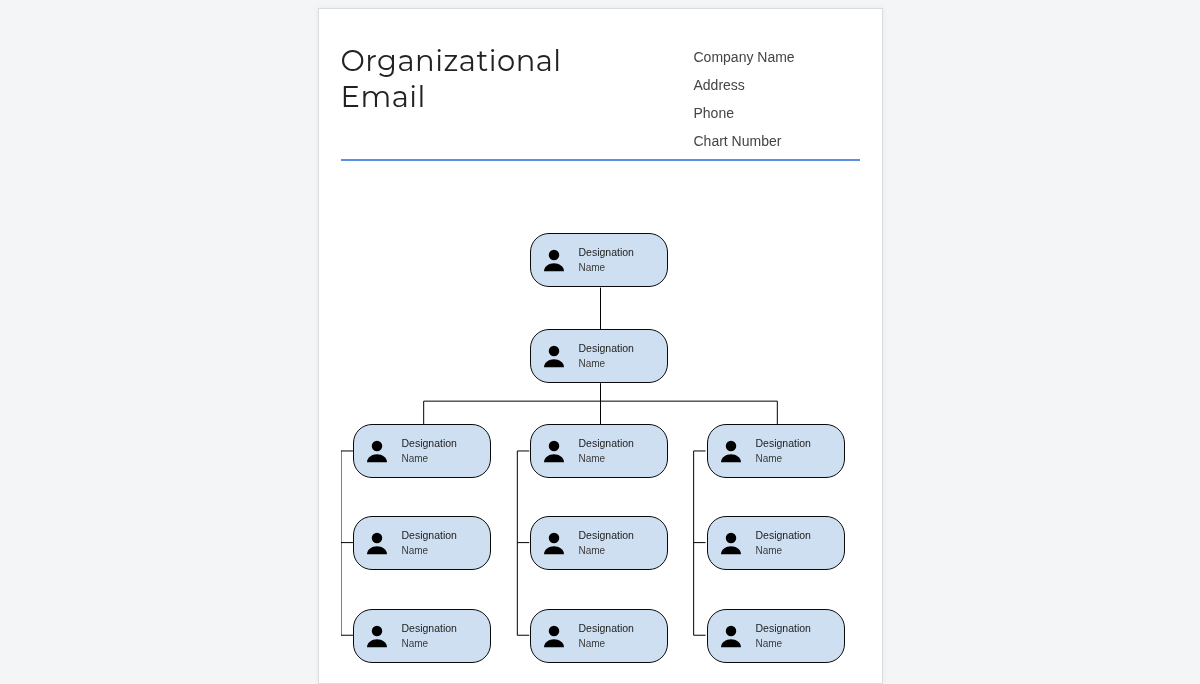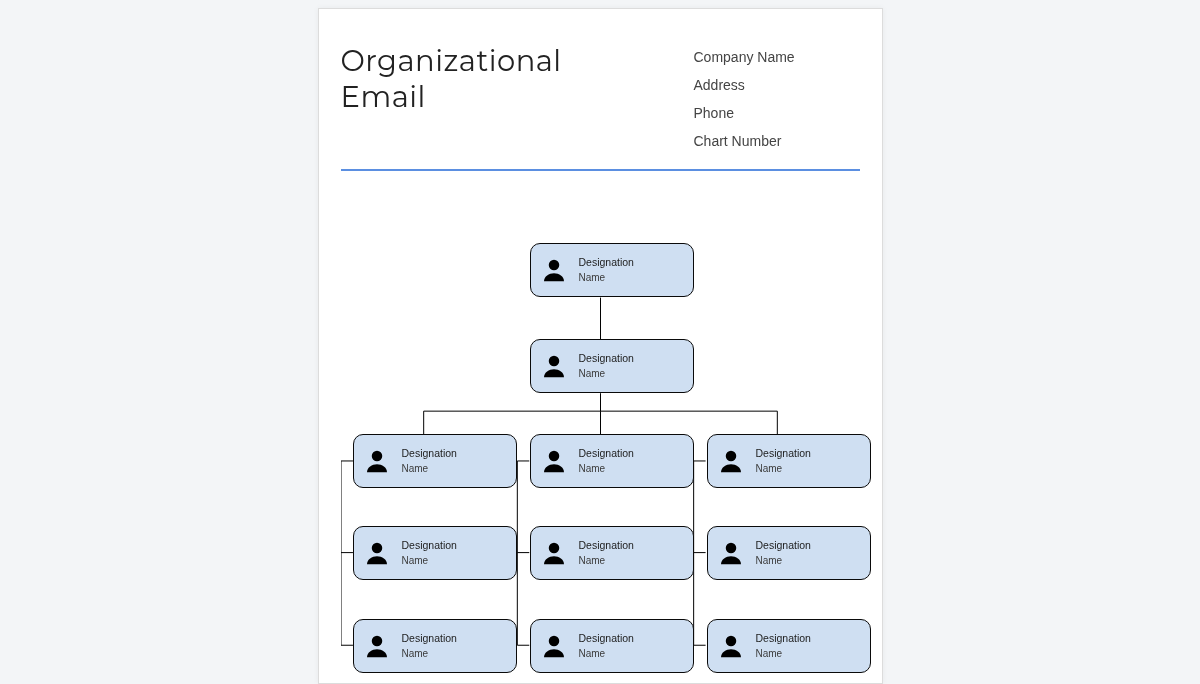--- a/index.html
+++ b/index.html
@@ -26,21 +26,21 @@
     box-shadow: 0 0 6px rgba(0,0,0,0.05);
     position: relative;
     overflow: hidden;
     padding: 28px 22px 0 22px;
     box-sizing: border-box;
   }
   .header {
     display: flex;
     align-items: flex-start;
     justify-content: space-between;
-    padding-bottom: 14px;
+    padding-bottom: 4px;
   }
   .title {
     font-family: "Montserrat", "Segoe UI", Arial, sans-serif;
     font-weight: 400;
     font-size: 29px;
     line-height: 1.25;
     letter-spacing: 0.5px;
     color: #222;
     margin-top: 6px;
   }
@@ -64,25 +64,25 @@
   }
   
   .connectors {
     position: absolute;
     left: 0; top: 0;
     width: 100%; height: 100%;
     pointer-events: none;
   }
   .box {
     position: absolute;
-    width: 164px;
+    width: 138px;
     height: 54px;
     background: #cfdff2;
     border: 1px solid #0a0a0a;
-    border-radius: 10px;
+    border-radius: 19px;
     box-sizing: border-box;
     display: flex;
     align-items: center;
     padding-left: 8px;
   }
   .icon {
     width: 30px;
     height: 30px;
     flex: 0 0 30px;
     margin-right: 10px;

